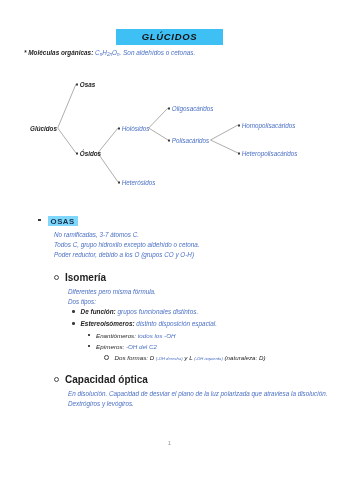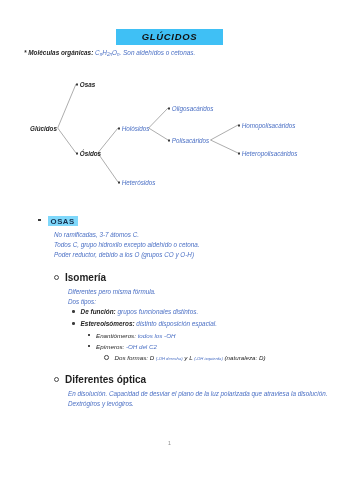--- a/index.html
+++ b/index.html
@@ -274,20 +274,20 @@
   </div>
   <div class="l4" style="top:343px; left:88px;">
     <span class="dash"></span><span class="k">Epímeros:</span><span> -OH del C2</span>
   </div>
 
   <div class="l5" style="top:354px; left:104px;">
     <span class="circ"></span><span>Dos formas: D </span><span class="tiny">(-OH derecha)</span><span> y L </span><span class="tiny">(-OH izquierda)</span><span> (naturaleza: D)</span>
   </div>
 
   <div class="h2row" style="top:374px; left:54px;">
-    <span class="circ"></span><span>Diferentes óptica</span>
+    <span class="circ"></span><span>Capacidad óptica</span>
   </div>
 
   <div class="wrapline" style="top:389px; left:68px;">En disolución. Capacidad de desviar el plano de la luz polarizada que atraviesa la disolución. Dextrógiros y levógiros.</div>
 
   <div class="pagenum">1</div>
 
 </div>
 
 </body></html>

